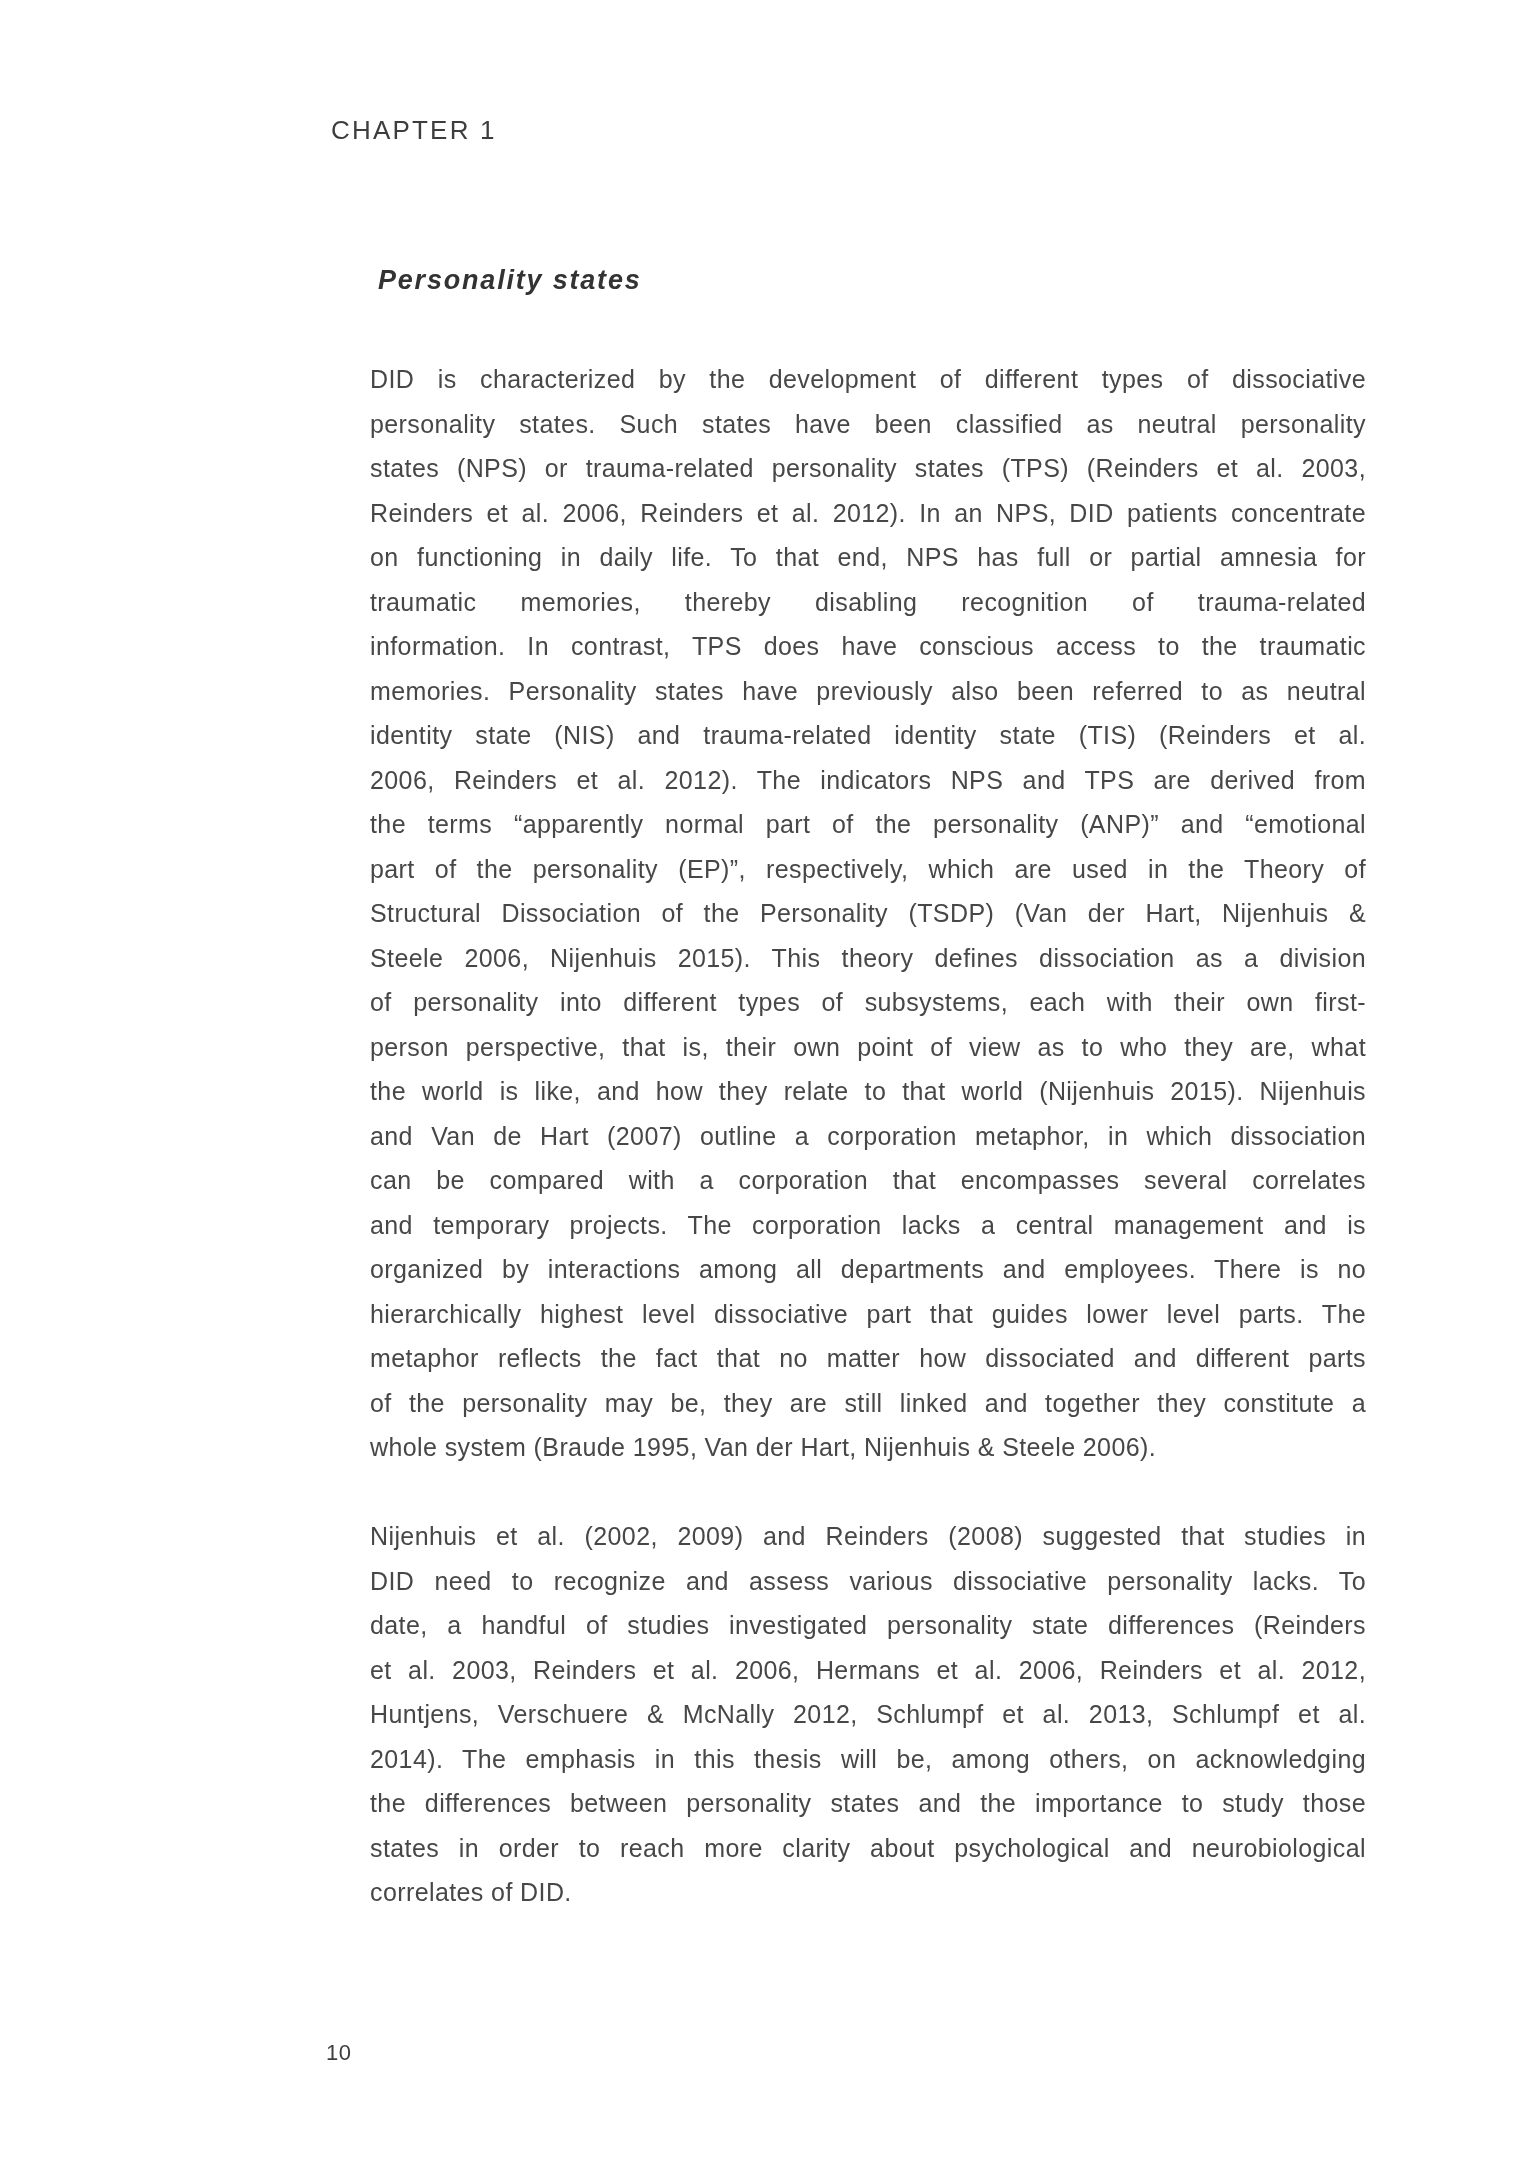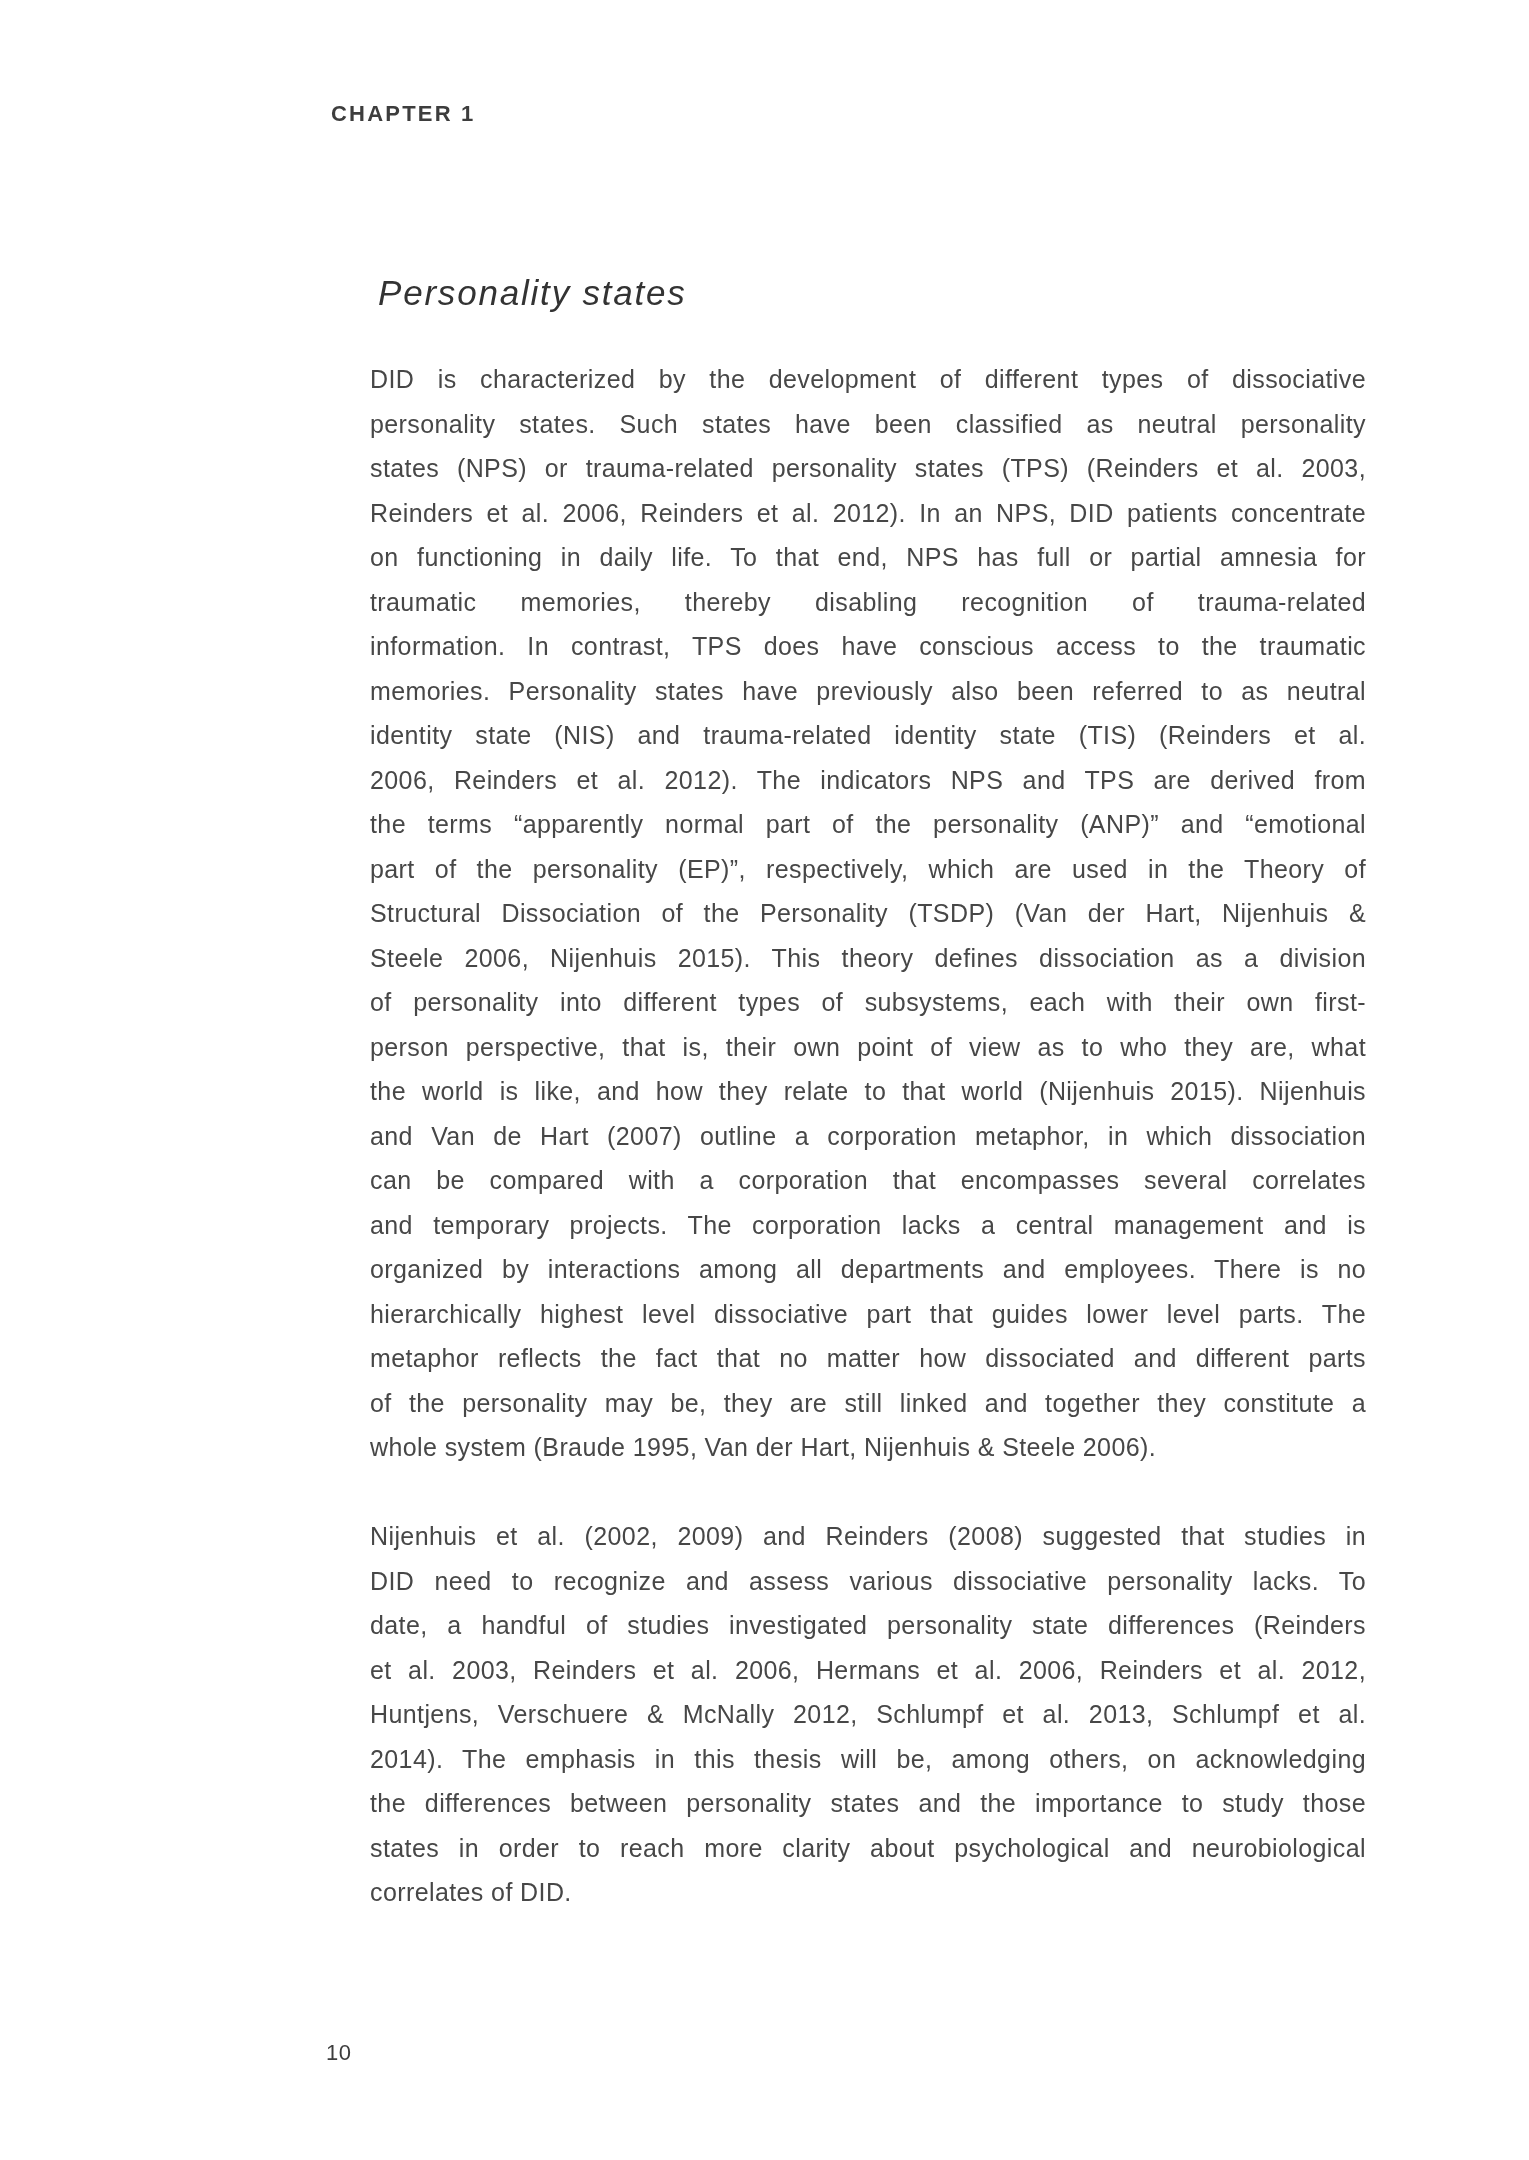--- a/index.html
+++ b/index.html
@@ -14,38 +14,37 @@
     position: relative;
     width: 1529px;
     height: 2160px;
     background: var(--bg);
     font-family: "Liberation Sans", sans-serif;
     overflow: hidden;
   }
   .chapter-header {
     position: absolute;
     left: 331px;
-    top: 101px;
-    font-size: 22px;
-    font-weight: 700;
+    top: 115px;
+    font-size: 26px;
+    font-weight: 400;
     letter-spacing: 2.2px;
     color: var(--text-header);
     white-space: nowrap;
   }
   .section-title {
     position: absolute;
     left: 378px;
     top: 265px;
-    font-size: 35px;
+    font-size: 27px;
     font-style: italic;
-    font-weight: 400;
+    font-weight: 700;
     letter-spacing: 1.8px;
     color: var(--text-heading);
     white-space: nowrap;
-    margin-top: 8px;
   }
   .body-text {
     position: absolute;
     left: 330px;
     top: 357px;
     width: 1036px;
     font-size: 25px;
     font-weight: 300;
     line-height: 44.5px;
     letter-spacing: 0.4px;

